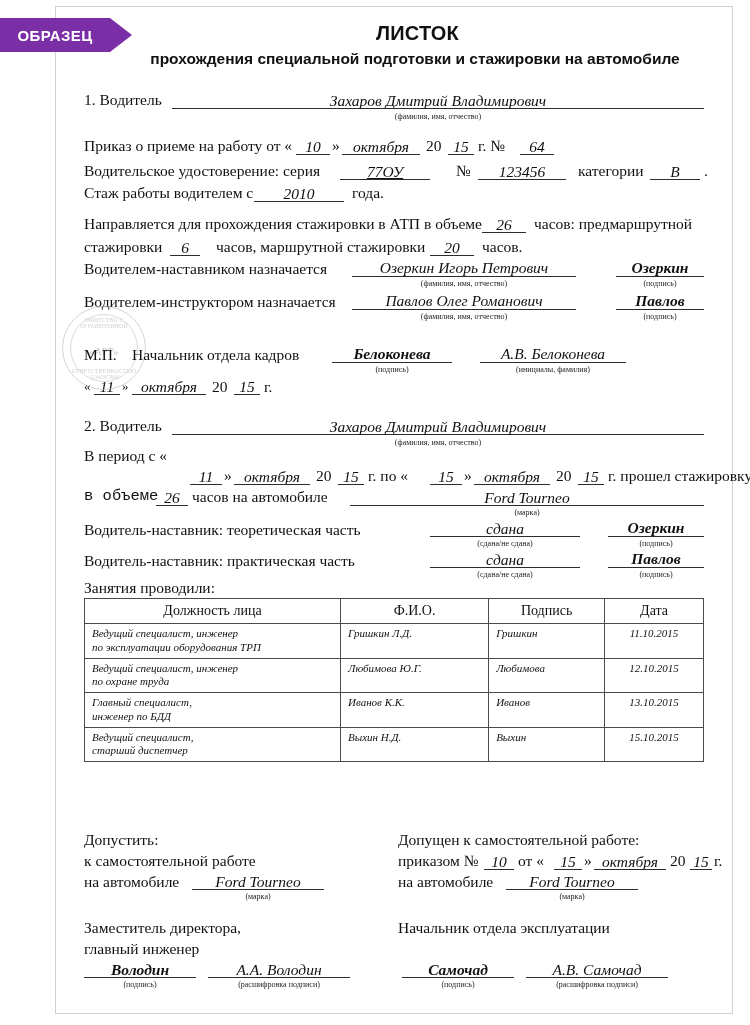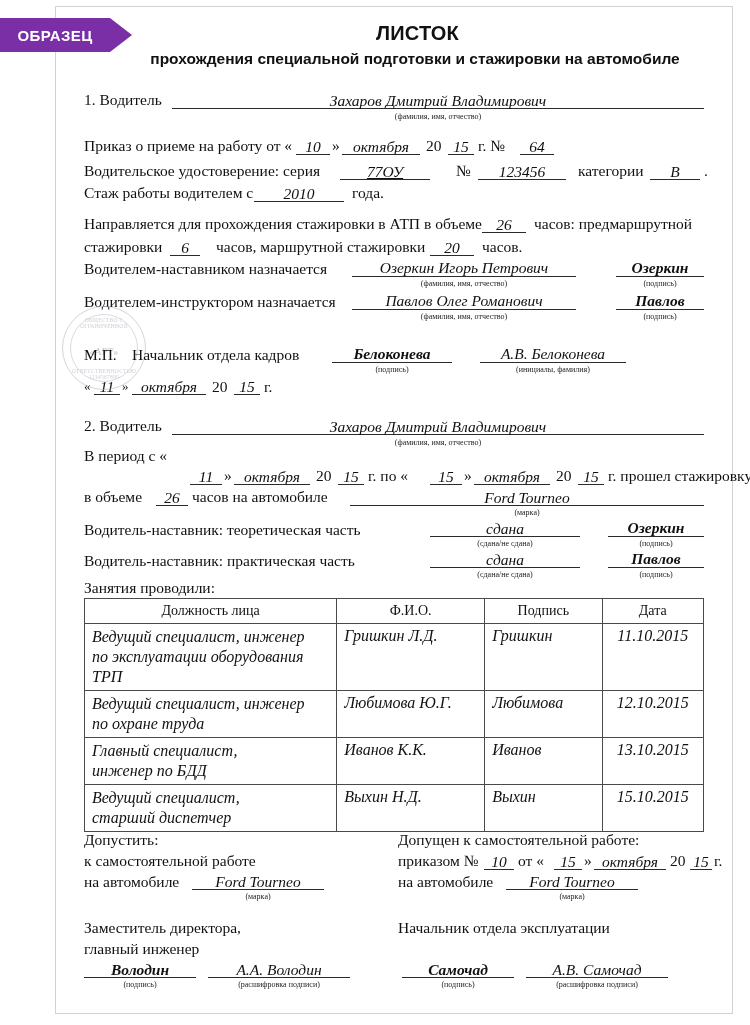--- a/index.html
+++ b/index.html
@@ -82,21 +82,21 @@
     position:absolute;left:0;right:0;bottom:9px;text-align:center;
     font-size:5.5px;color:#aeaebc;letter-spacing:.3px;
   }
 
   
   table.tbl{
     position:absolute;left:84px;top:598px;width:620px;border-collapse:collapse;
   }
   table.tbl td,table.tbl th{
     border:1px solid #4a4a4a;padding:3px 7px;vertical-align:top;
-    font-size:16px;font-weight:400;
+    font-size:11px;font-weight:400;
   }
   table.tbl th{text-align:center;font-weight:400;font-size:14px;padding:4px 6px;}
   td.pos{font-style:italic;width:272px;line-height:1.25;}
   td.fio{font-style:italic;text-align:left;width:148px;}
   td.sig{font-style:italic;font-weight:700;text-align:left;width:110px;}
   td.date{font-style:italic;text-align:center;width:90px;}
 </style>
 </head>
 <body>
 
@@ -221,21 +221,21 @@
   <div class="fill" style="left:430px;top:468px;width:32px;">15</div>
   <div class="rule" style="left:430px;top:484px;width:32px;"></div>
   <div class="t" style="left:464px;top:468px;">»</div>
   <div class="fill" style="left:474px;top:468px;width:76px;">октября</div>
   <div class="rule" style="left:474px;top:484px;width:76px;"></div>
   <div class="t" style="left:556px;top:468px;">20</div>
   <div class="fill" style="left:578px;top:468px;width:26px;">15</div>
   <div class="rule" style="left:578px;top:484px;width:26px;"></div>
   <div class="t" style="left:608px;top:468px;">г. прошел стажировку</div>
 
-  <div class="t" style="left:84px;top:489px;">в объеме</div>
+  <div class="t" style="left:84px;top:489px;font-family:Liberation Mono, monospace;">в объеме</div>
   <div class="fill" style="left:156px;top:489px;width:32px;">26</div>
   <div class="rule" style="left:156px;top:505px;width:32px;"></div>
   <div class="t" style="left:192px;top:489px;">часов на автомобиле</div>
   <div class="fill" style="left:350px;top:489px;width:354px;">Ford Tourneo</div>
   <div class="rule" style="left:350px;top:505px;width:354px;"></div>
   <div class="cap" style="left:350px;top:508px;width:354px;">(марка)</div>
 
   <div class="t" style="left:84px;top:522px;">Водитель-наставник: теоретическая часть</div>
   <div class="fill" style="left:430px;top:520px;width:150px;">сдана</div>
   <div class="rule" style="left:430px;top:536px;width:150px;"></div>

